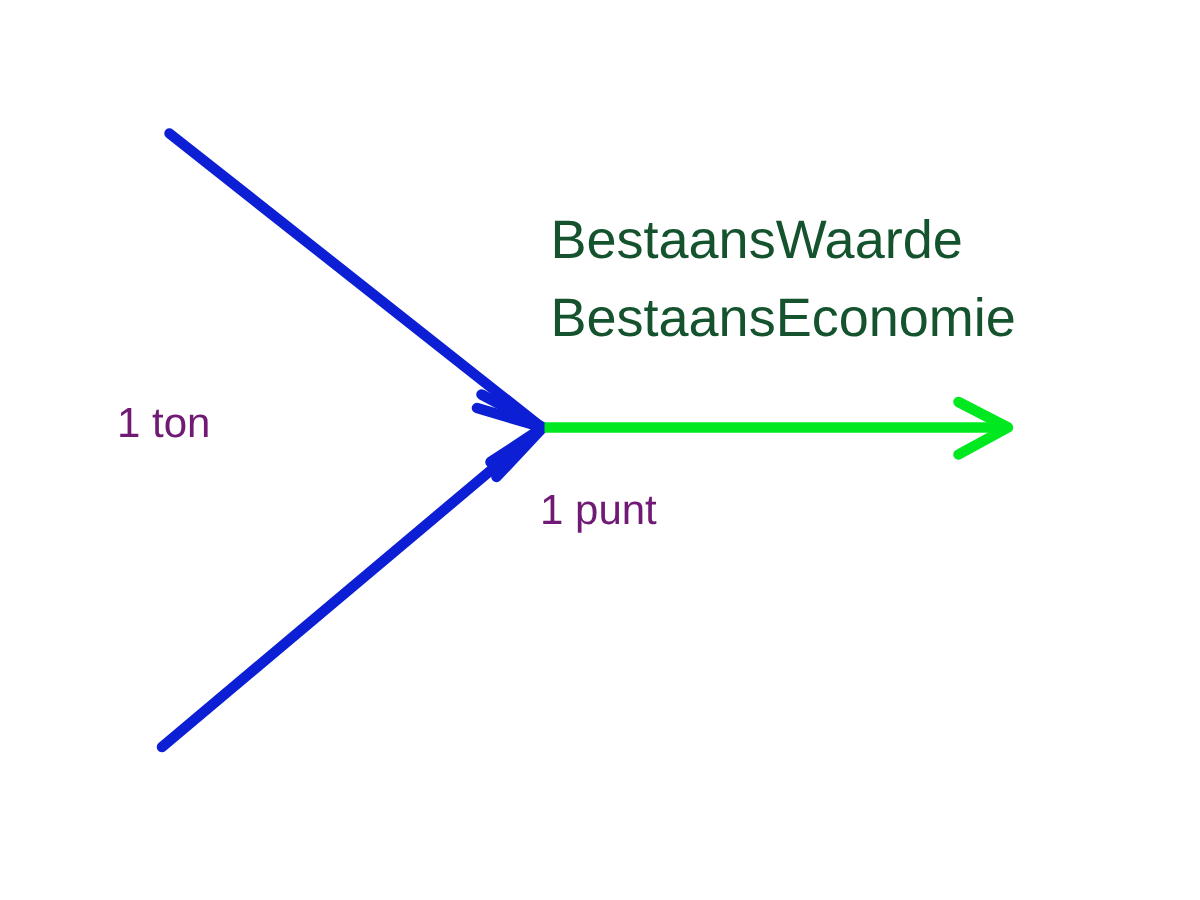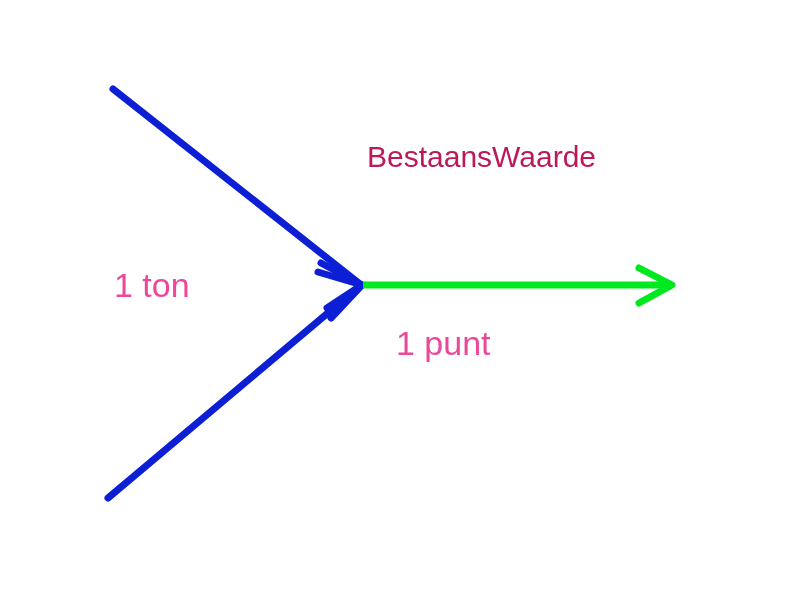--- a/index.html
+++ b/index.html
@@ -24,27 +24,26 @@
     top: 0;
     width: 800px;
     height: 600px;
   }
   .label {
     position: absolute;
     white-space: pre;
     line-height: 1;
   }
   .label-green {
-    color: #be185d;
-    font-size: 30px;
+    color: #14532d;
+    font-size: 36px;
   }
   .label-orange {
-    color: #ec4899;
-    font-size: 34px;
-    margin-left: 36px;
+    color: #701a75;
+    font-size: 28px;
   }
   #label-bestaanswaarde  { left: 367px; top: 142px; }
   #label-bestaanseconomie{ left: 367px; top: 194px; }
   #label-bestaansgeld    { left: 371px; top: 240px; }
   #label-1-ton           { left: 78px;  top: 268px; }
   #label-0-punt          { left: 360px; top: 326px; }
 </style>
 </head>
 <body>
 
@@ -64,19 +63,20 @@
 
     <g>
       <line x1="363" y1="285" x2="666" y2="285" stroke="#00e81f" stroke-width="7" stroke-linecap="butt"></line>
       <polyline points="639,268 672,285 639,303" fill="none" stroke="#00e81f" stroke-width="7" stroke-linecap="round" stroke-linejoin="round"></polyline>
     </g>
 
   </svg>
 
   <div class="label label-green" id="label-bestaanswaarde">BestaansWaarde</div>
 
+  <div class="label label-green" id="label-bestaanseconomie">BestaansEconomie</div>
 
 
   <div class="label label-orange" id="label-1-ton">1 ton</div>
 
   <div class="label label-orange" id="label-0-punt">1 punt</div>
 
 </div>
 
 </body></html>

